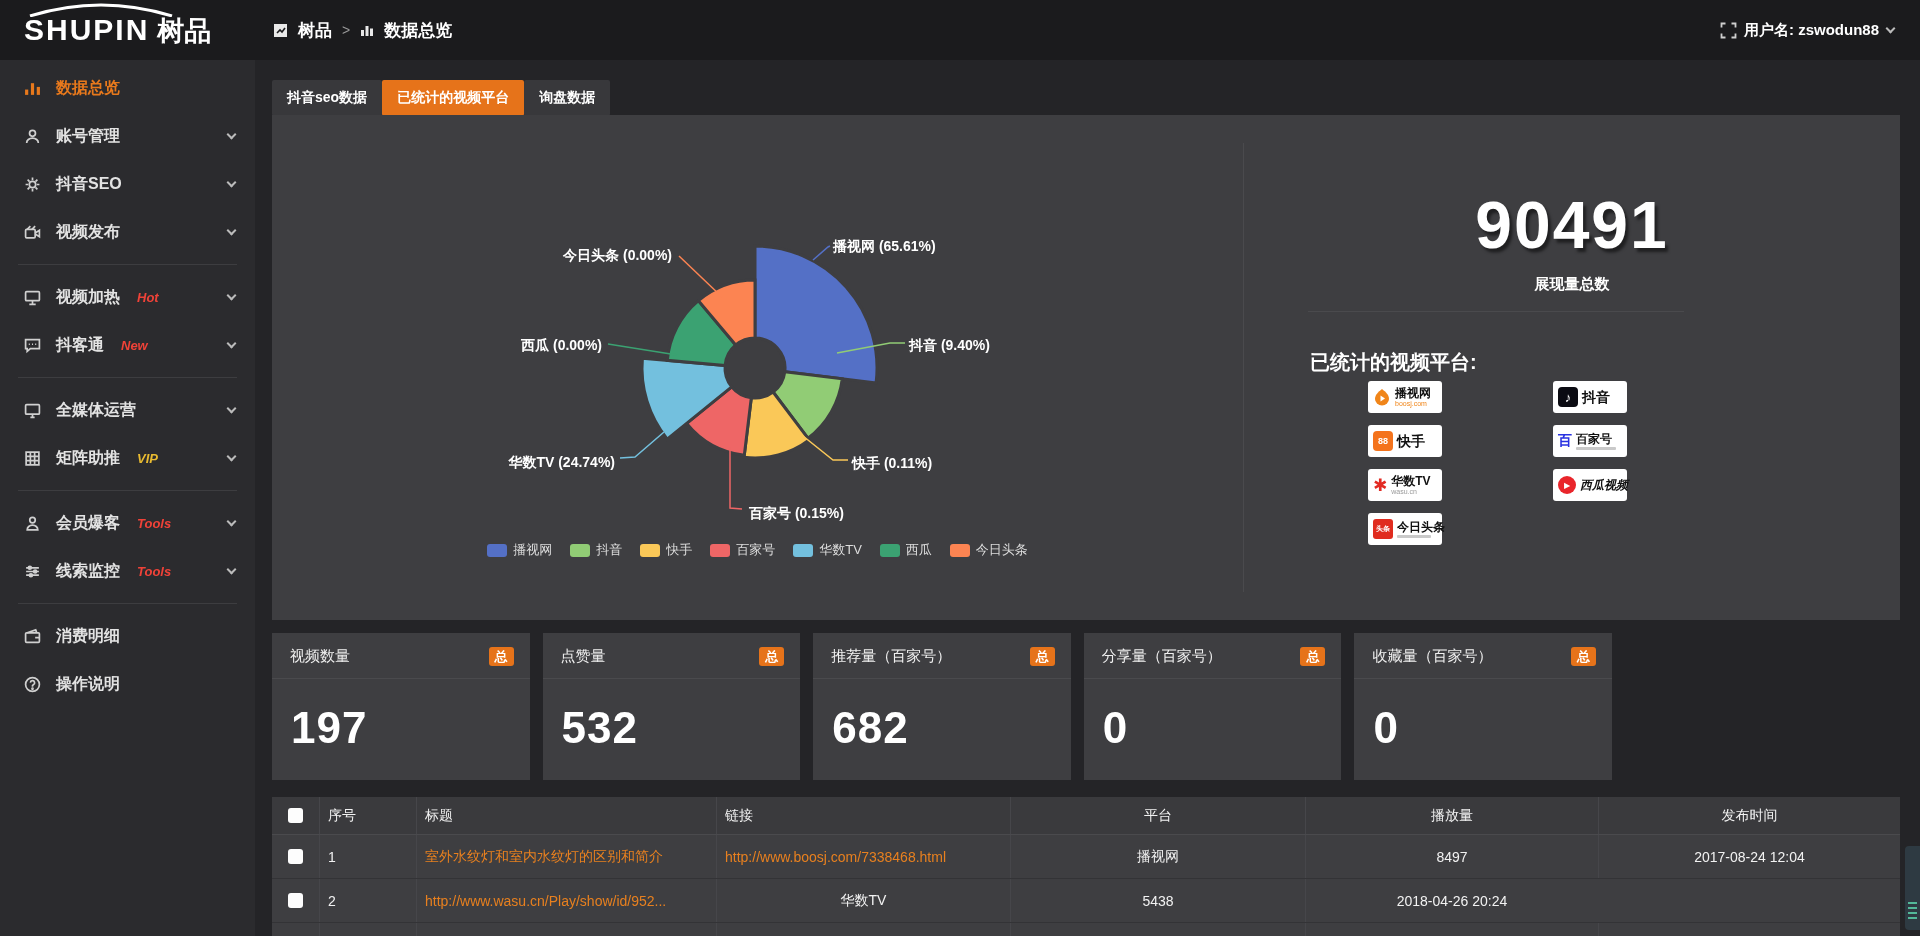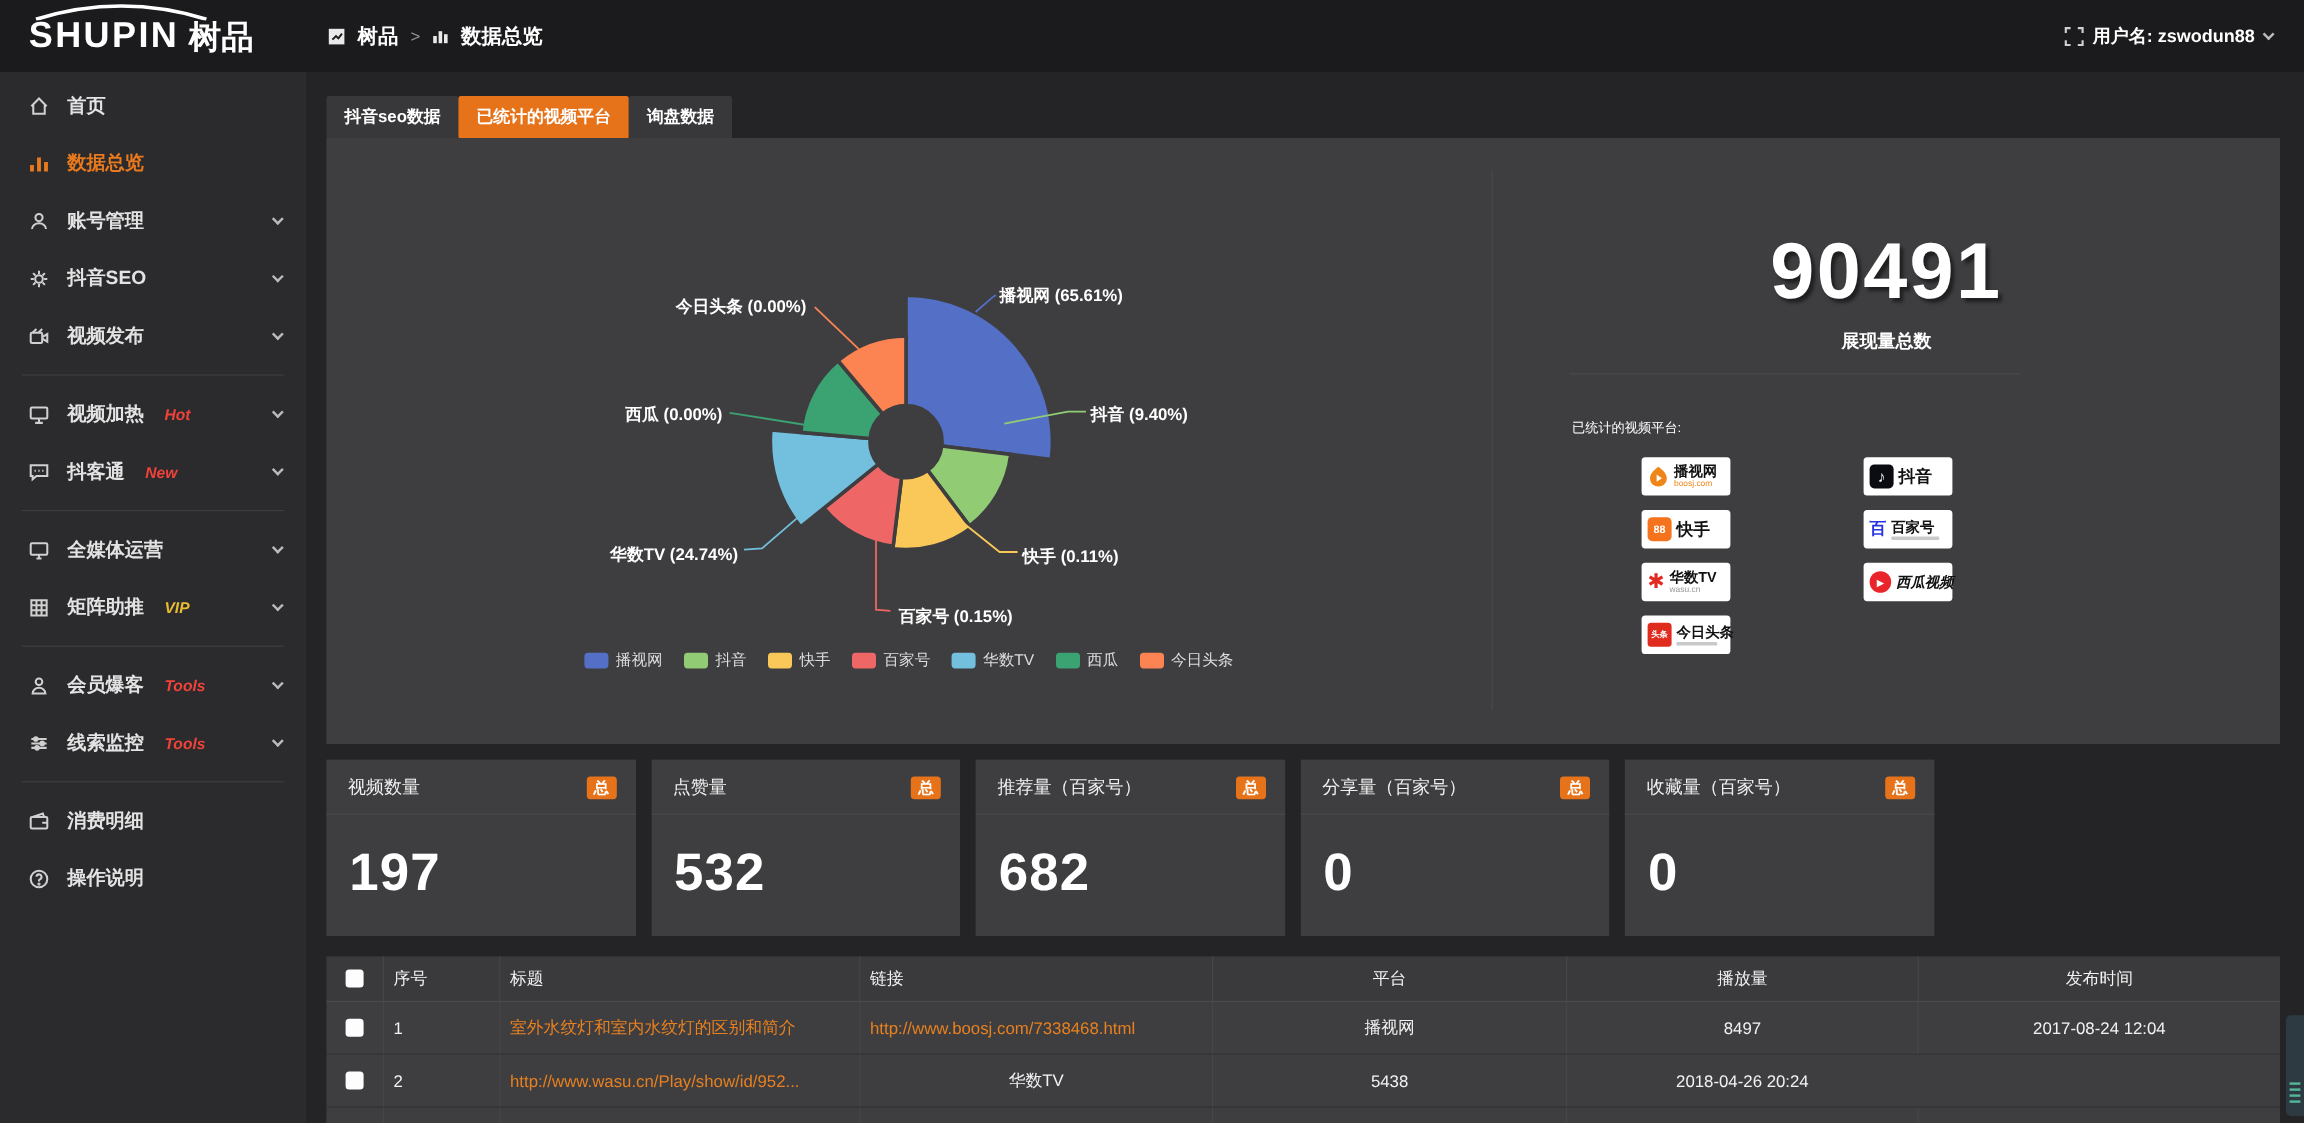--- a/index.html
+++ b/index.html
@@ -50,21 +50,21 @@
     gap:18px; align-items:center; }
   .lg-item { display:flex; align-items:center; gap:6px; font-size:13px; color:#ddd; cursor:pointer; }
   .lg-item .sw { width:20px; height:13px; border-radius:3px; display:inline-block; }
   .v-div { position:absolute; left:971px; top:28px; width:1px; height:449px; background:#4a4a4d; }
 
   .summary { position:absolute; left:972px; top:0; width:656px; height:505px; }
   .sum-num { position:absolute; top:72px; width:100%; text-align:center; font-size:66px; font-weight:bold;
     letter-spacing:2px; text-shadow:3px 4px 3px rgba(0,0,0,.5); }
   .sum-label { position:absolute; top:160px; width:100%; text-align:center; font-size:15px; font-weight:bold; }
   .sum-hr { position:absolute; top:196px; left:64px; width:376px; height:1px; background:#4a4a4d; }
-  .sum-title { position:absolute; top:234px; left:66px; font-size:11px; font-weight:normal; }
+  .sum-title { position:absolute; top:234px; left:66px; font-size:20px; font-weight:bold; }
   .badge { position:absolute; width:74px; height:32px; background:#fff; border-radius:3px;
     display:flex; align-items:center; gap:4px; padding:0 5px; cursor:default; }
   .badge .bname { color:#111; font-size:12px; font-weight:bold; white-space:nowrap; line-height:1; }
   .badge .bsub { font-size:7px; line-height:1; margin-top:1px; }
   .bicon { flex:none; display:flex; align-items:center; justify-content:center; }
   .sub-line { height:3px; background:#c9c9c9; border-radius:1px; margin-top:2px; }
 
   
   .cards { position:absolute; left:17px; top:573px; width:1340px; display:flex; gap:13px; }
   .card { flex:1; height:147px; background:#3e3e41; }
@@ -127,26 +127,20 @@
       <path d="M1.5 5.5 V1.5 H5.5 M11.5 1.5 H15.5 V5.5 M15.5 11.5 V15.5 H11.5 M5.5 15.5 H1.5 V11.5" stroke="#cfcfcf" stroke-width="1.8" fill="none"></path>
     </svg>
     <span class="username" style="cursor:pointer">
       <span>用户名: zswodun88</span>
       <span class="chev"></span>
     </span>
   </div>
 </div>
 
 <aside class="sidebar">
-  <div class="side-item">
-    <span class="icn"><svg viewBox="0 0 16 16">
-          <path d="M2 8 L8 2 L14 8 M3.5 7 V14 H12.5 V7"></path>
-        </svg></span>
-    <span class="lbl">首页</span>
-  </div>
   <div class="side-item active">
     <span class="icn"><svg viewBox="0 0 16 16">
           <path d="M2.5 14 V9 M2.5 14 H2.5" stroke-width="3"></path>
           <path d="M8 14 V3" stroke-width="3"></path>
           <path d="M13.5 14 V6.5" stroke-width="3"></path>
         </svg></span>
     <span class="lbl">数据总览</span>
   </div>
   <div class="side-item">
     <span class="icn"><svg viewBox="0 0 16 16">

